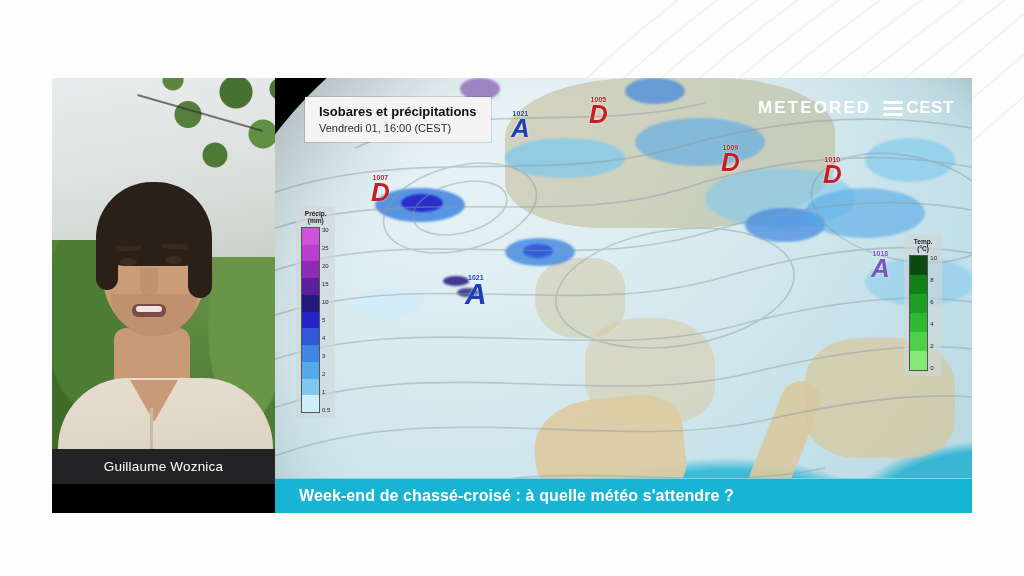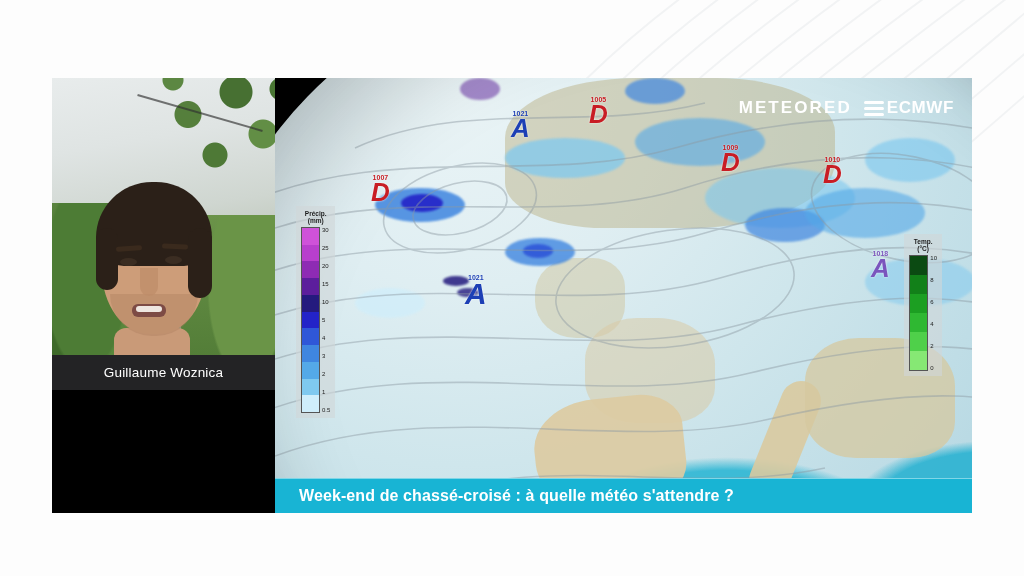--- a/index.html
+++ b/index.html
@@ -33,21 +33,21 @@
     left: 52px; top: 78px;
     width: 920px; height: 435px;
     background: #000;
     overflow: hidden;
   }
 
   
   #cam {
     position: absolute;
     left: 0; top: 0;
-    width: 223px; height: 312px;
+    width: 223px; height: 406px;
     overflow: hidden;
     background: #8e9a86;
   }
   .sky {
     position: absolute; left: 0; top: 0; width: 100%; height: 58%;
     background: linear-gradient(170deg,#e8ecec 0%,#dfe4e3 35%,#cfd6d0 70%,#b9c3b4 100%);
   }
   .tree-canopy {
     position: absolute; right: -18px; top: -16px; width: 150px; height: 150px;
     background:
@@ -459,30 +459,34 @@
       </div>
       <div class="pmark high" style="left:190px;top:196px;">
         <span class="val">1021</span>
         <span class="ltr" style="font-size:30px;">A</span>
       </div>
       <div class="pmark high2" style="left:596px;top:172px;">
         <span class="val">1018</span>
         <span class="ltr">A</span>
       </div>
 
+      <div id="title-box">
+        <div class="t1">Isobares et précipitations</div>
+        <div class="t2">Vendredi 01, 16:00 (CEST)</div>
+      </div>
 
       <div id="brandbar">
         <div class="meteored">METEORED</div>
         <div class="ecmwf">
           <span class="ecmwf-mark">
               <i></i>
               <i></i>
               <i></i>
             </span>
-          <span>ECMWF</span>
+          <span>CEST</span>
         </div>
       </div>
 
       <div class="legend" id="legend-precip">
         <div class="lg-head">
           <div>Précip.</div>
           <div>(mm)</div>
         </div>
         <div class="lg-body">
           <div class="lg-bar">

